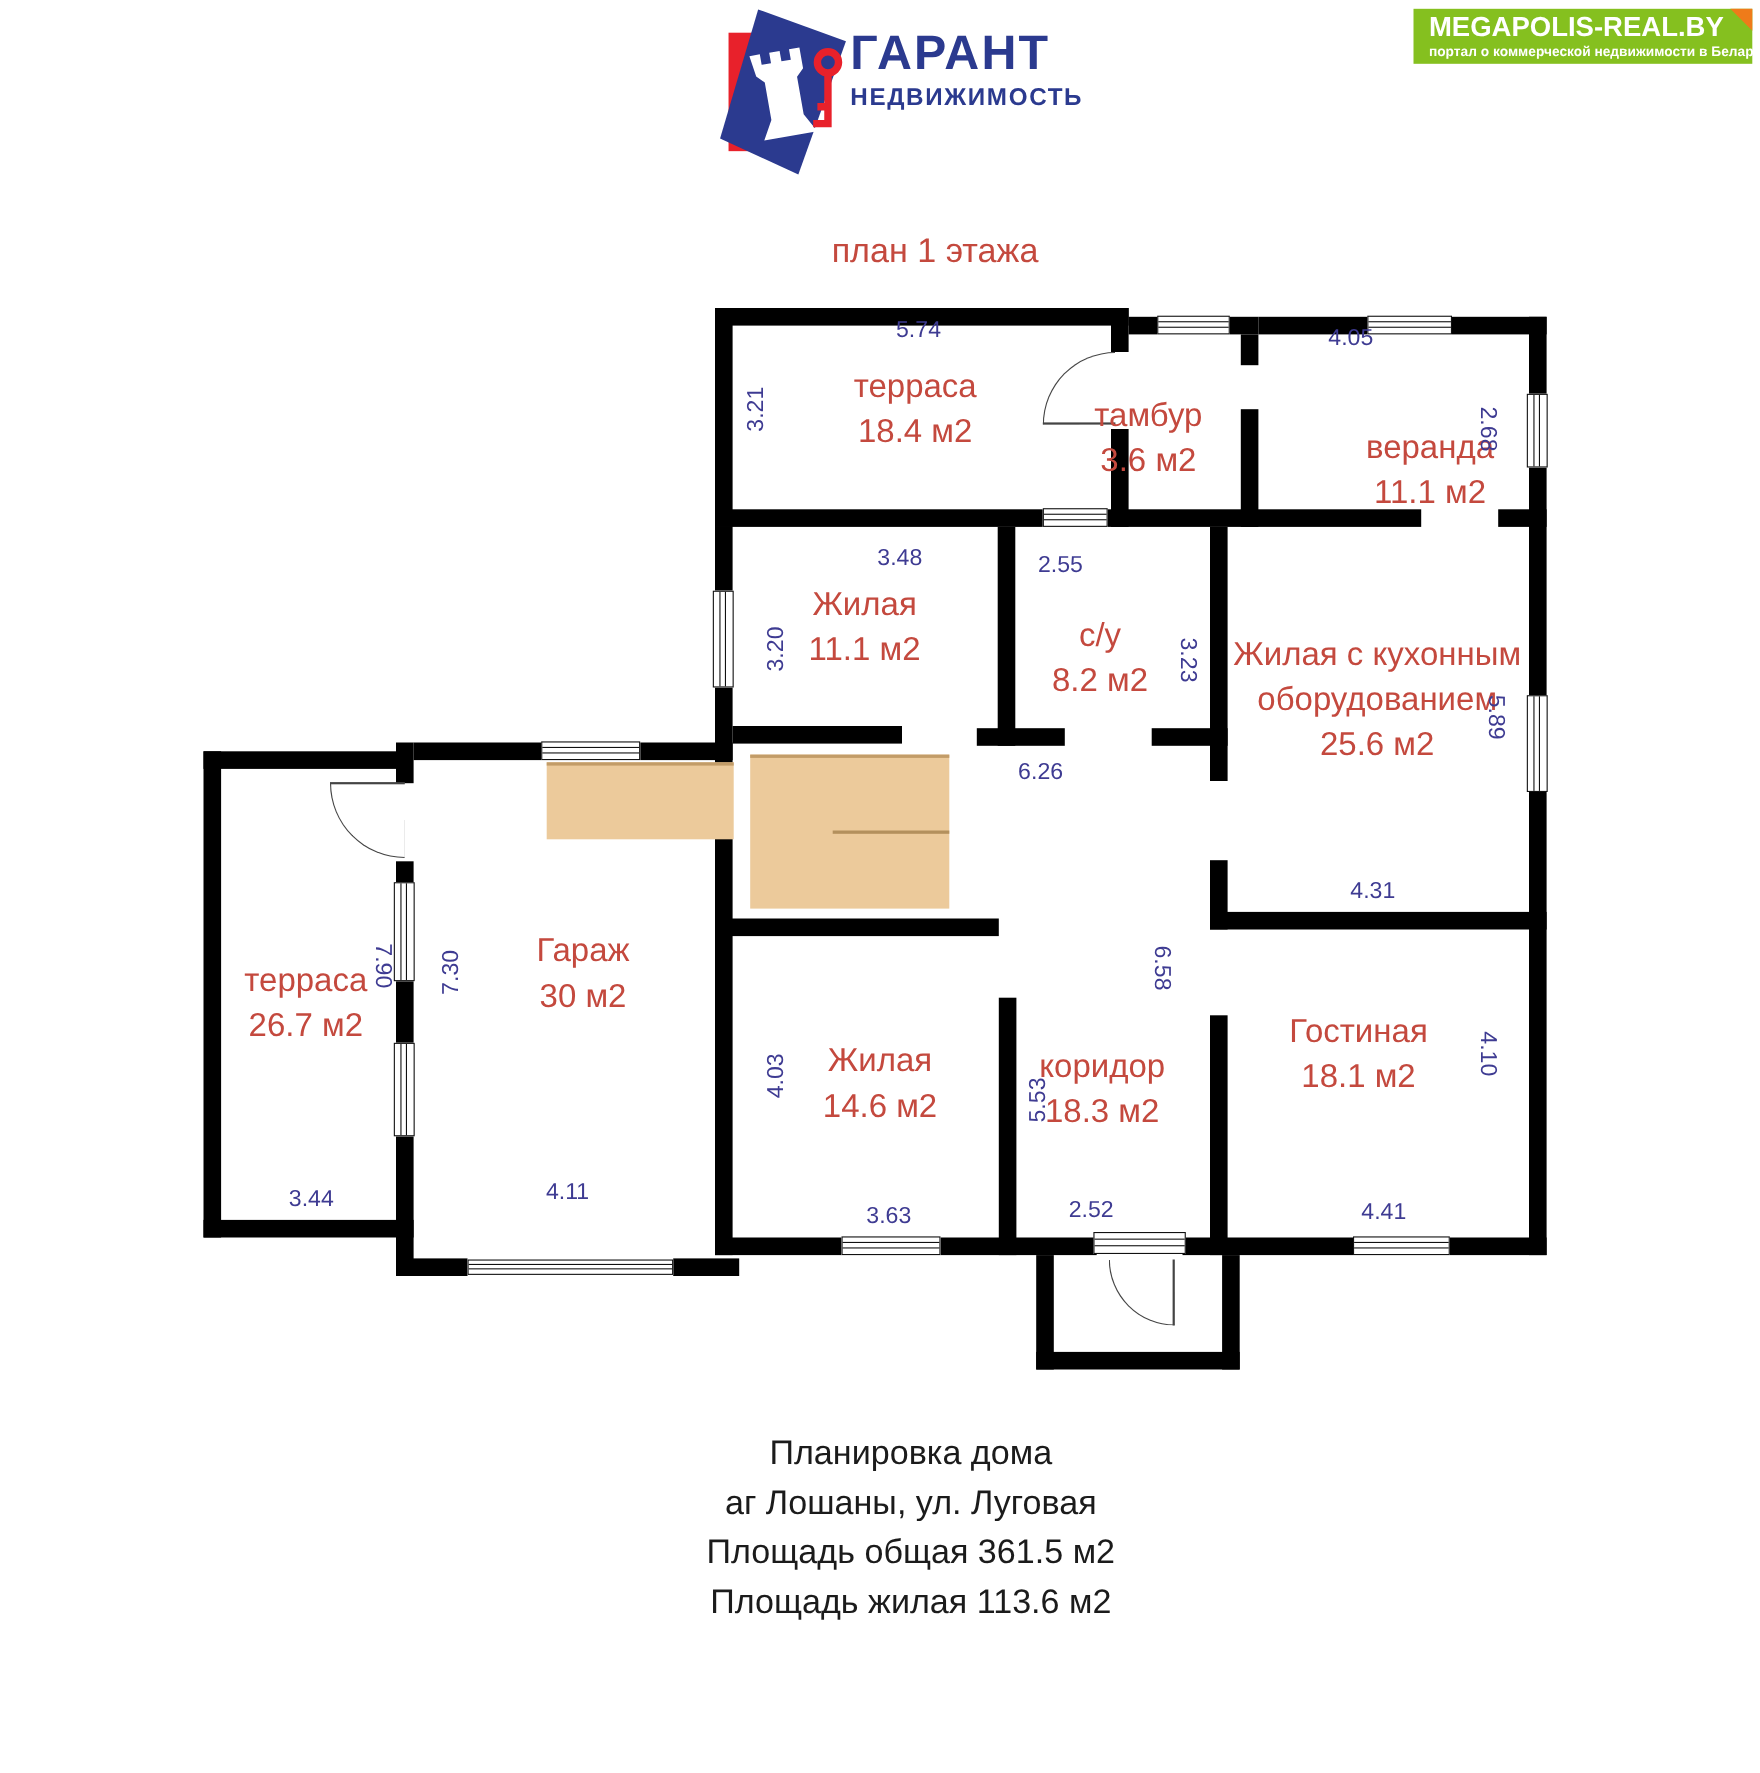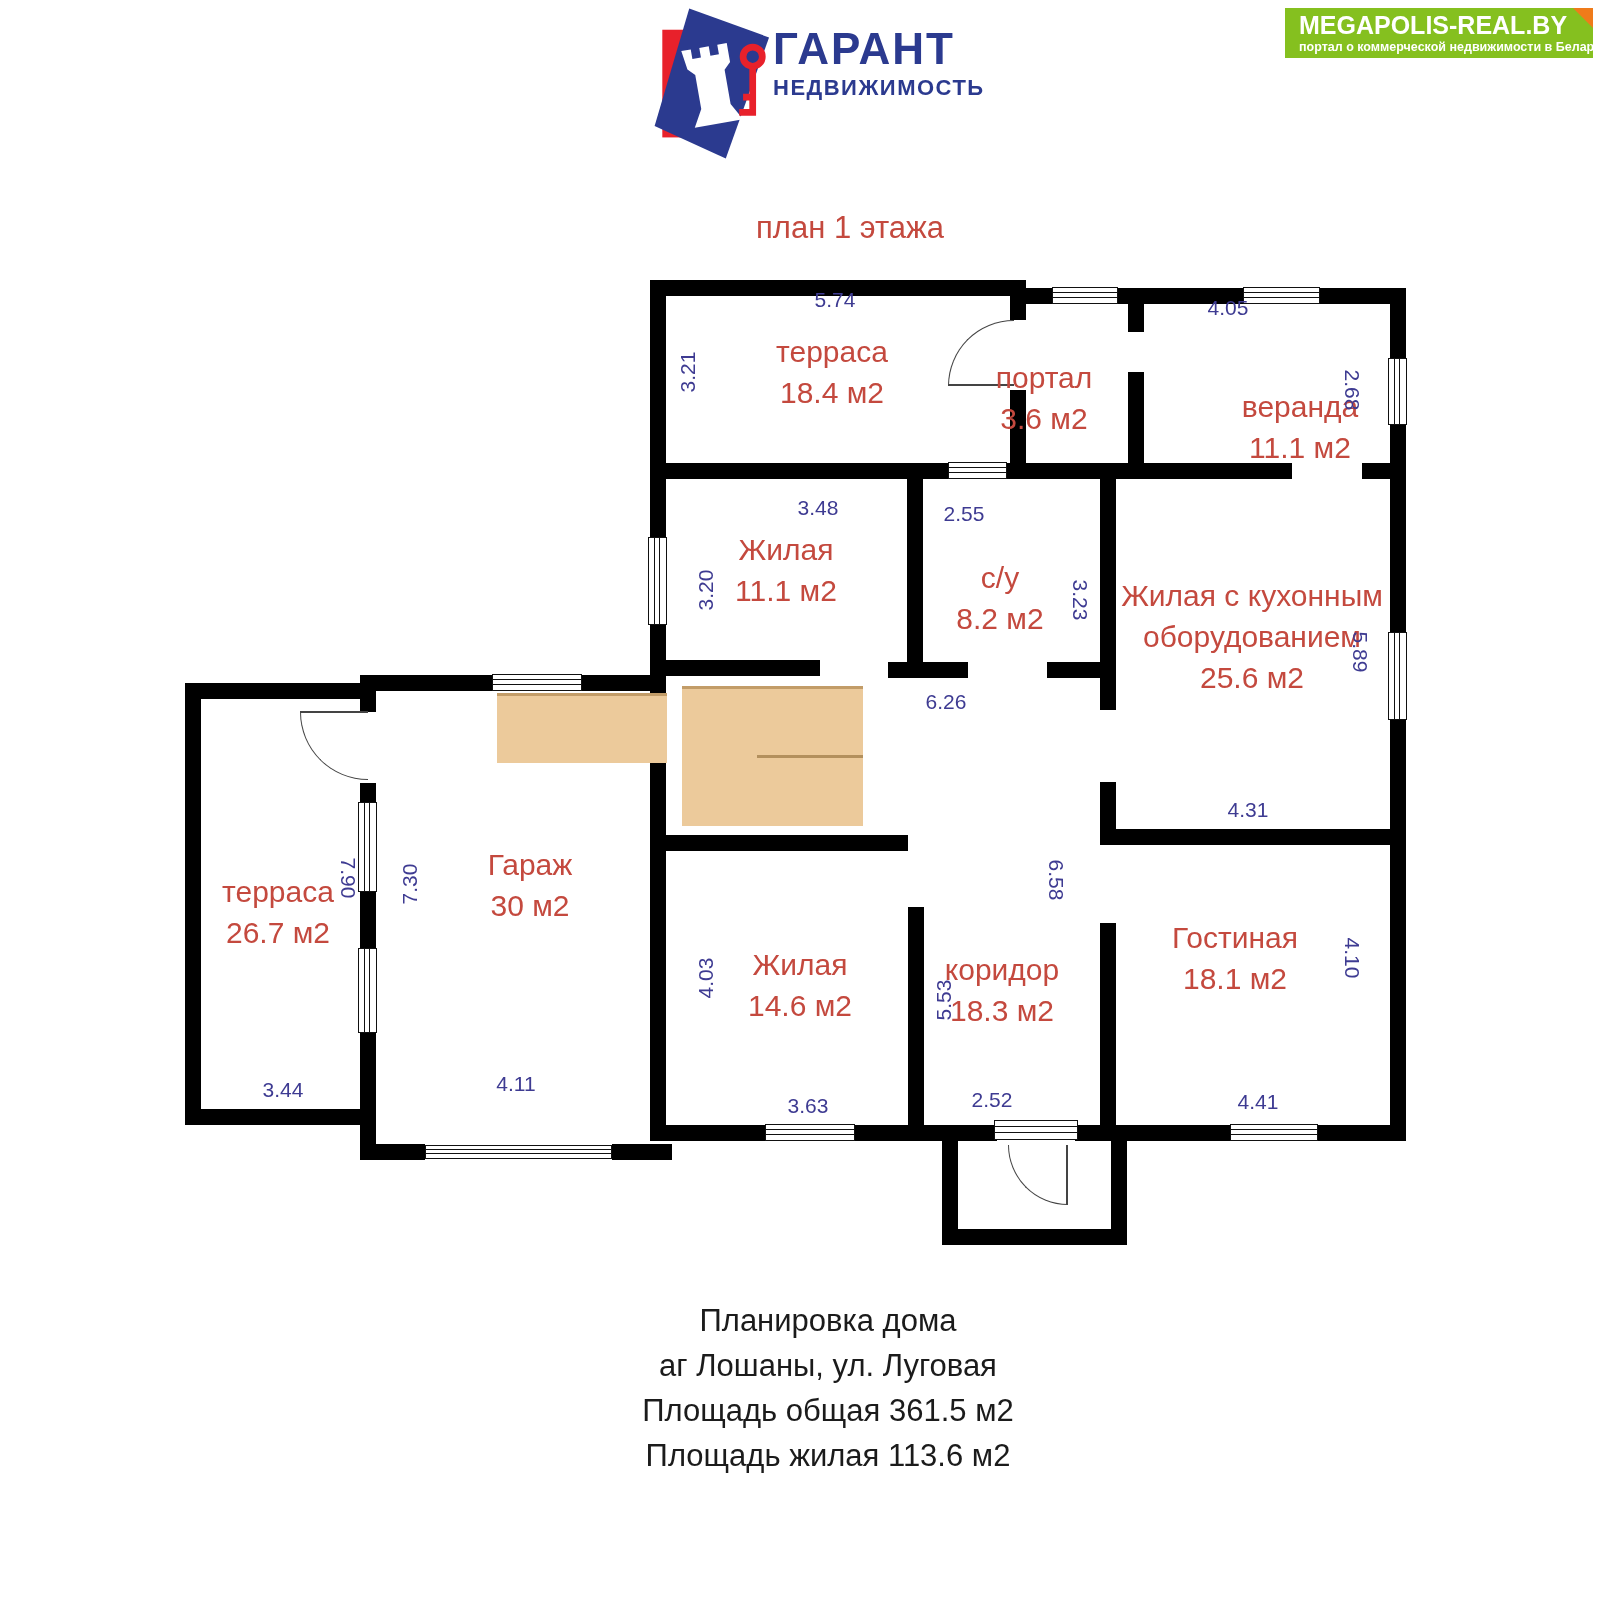--- a/index.html
+++ b/index.html
@@ -156,21 +156,21 @@
   <div class="arc arc-bl" style="left:300px;top:712px;width:68px;height:68px;"></div>
   <div class="leaf" style="left:300px;top:711px;width:68px;height:2px;"></div>
   <div class="arc arc-bl" style="left:1008px;top:1145px;width:60px;height:60px;"></div>
   <div class="leaf" style="left:1066px;top:1145px;width:2px;height:60px;"></div>
 
   <div class="room" style="left:832px;top:372px;">
     <div>терраса</div>
     <div>18.4 м2</div>
   </div>
   <div class="room" style="left:1044px;top:398px;">
-    <div>портал</div>
+    <div>тамбур</div>
     <div>3.6 м2</div>
   </div>
   <div class="room" style="left:1300px;top:398px;margin-top:29px;">
     <div>веранда</div>
     <div>11.1 м2</div>
   </div>
   <div class="room" style="left:786px;top:570px;">
     <div>Жилая</div>
     <div>11.1 м2</div>
   </div>

